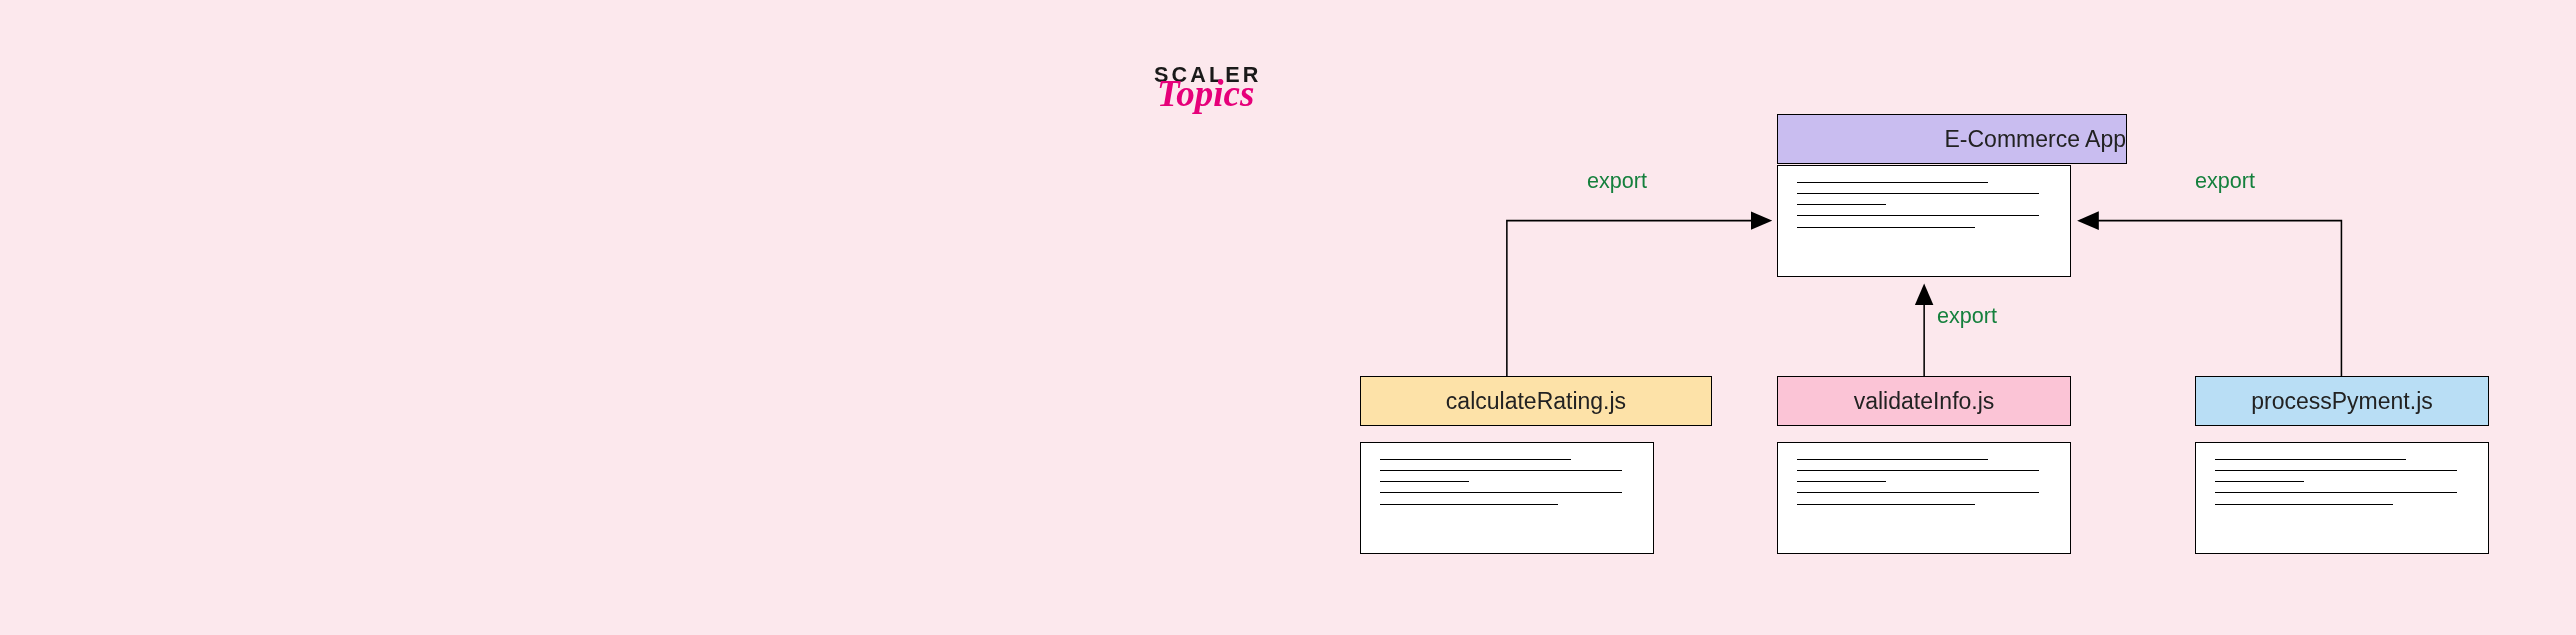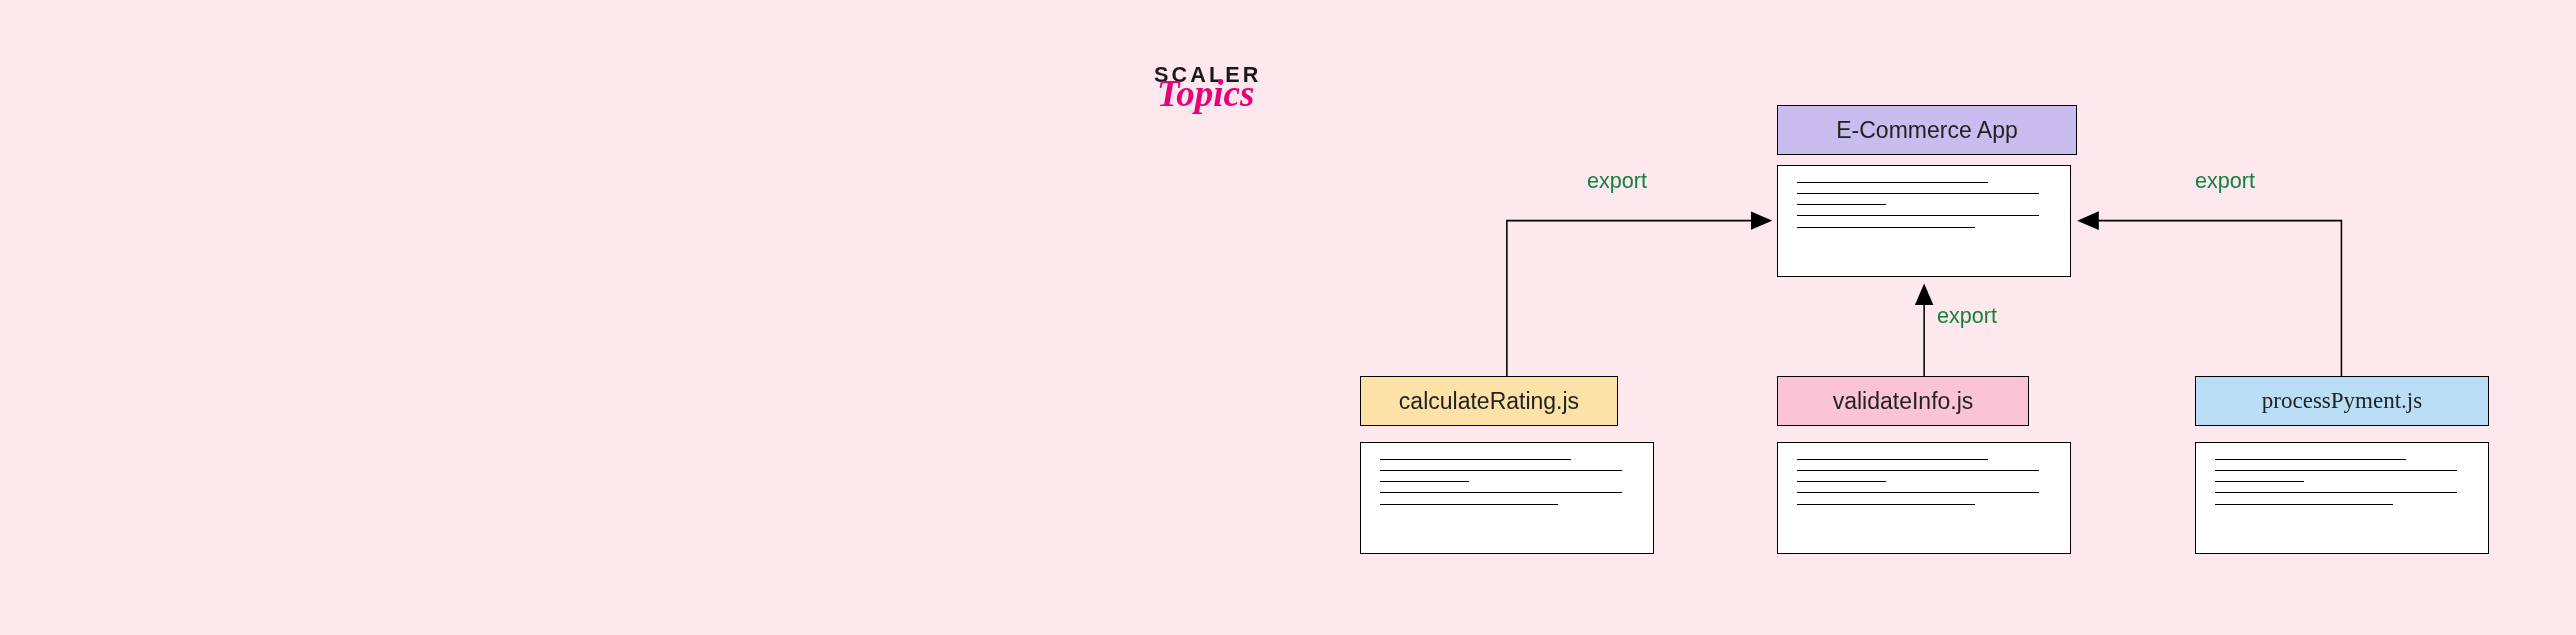--- a/index.html
+++ b/index.html
@@ -75,55 +75,55 @@
   }
 </style>
 </head>
 <body>
 
 <div class="logo">
   <div class="logo-scaler">SCALER</div>
   <div class="logo-topics">Topics</div>
 </div>
 
-<div class="node" style="left:1777px; top:105px; width:300px; height:50px; background:#c9bdf0;">
+<div class="node" style="left:1777px; top:114px; width:350px; height:50px; background:#c9bdf0;justify-content:flex-end;">
   <span>E-Commerce App</span>
 </div>
 
 <div class="codebox" style="left:1777px; top:165px; width:294px; height:112px;">
   <div class="line" style="width:75%;"></div>
   <div class="line" style="width:95%;"></div>
   <div class="line" style="width:35%;"></div>
   <div class="line" style="width:95%;"></div>
   <div class="line" style="width:70%;"></div>
 </div>
 
-<div class="node" style="left:1360px; top:376px; width:258px; height:50px; background:#fde2a8;">
+<div class="node" style="left:1360px; top:376px; width:352px; height:50px; background:#fde2a8;">
   <span>calculateRating.js</span>
 </div>
 <div class="codebox" style="left:1360px; top:442px; width:294px; height:112px;">
   <div class="line" style="width:75%;"></div>
   <div class="line" style="width:95%;"></div>
   <div class="line" style="width:35%;"></div>
   <div class="line" style="width:95%;"></div>
   <div class="line" style="width:70%;"></div>
 </div>
 
-<div class="node" style="left:1777px; top:376px; width:252px; height:50px; background:#fbc4d6;">
+<div class="node" style="left:1777px; top:376px; width:294px; height:50px; background:#fbc4d6;">
   <span>validateInfo.js</span>
 </div>
 <div class="codebox" style="left:1777px; top:442px; width:294px; height:112px;">
   <div class="line" style="width:75%;"></div>
   <div class="line" style="width:95%;"></div>
   <div class="line" style="width:35%;"></div>
   <div class="line" style="width:95%;"></div>
   <div class="line" style="width:70%;"></div>
 </div>
 
-<div class="node" style="left:2195px; top:376px; width:294px; height:50px; background:#b9def5;font-family:Liberation Serif, serif;">
+<div class="node" style="left:2195px; top:376px; width:294px; height:50px; background:#b9def5;">
   <span>processPyment.js</span>
 </div>
 <div class="codebox" style="left:2195px; top:442px; width:294px; height:112px;">
   <div class="line" style="width:75%;"></div>
   <div class="line" style="width:95%;"></div>
   <div class="line" style="width:35%;"></div>
   <div class="line" style="width:95%;"></div>
   <div class="line" style="width:70%;"></div>
 </div>
 

